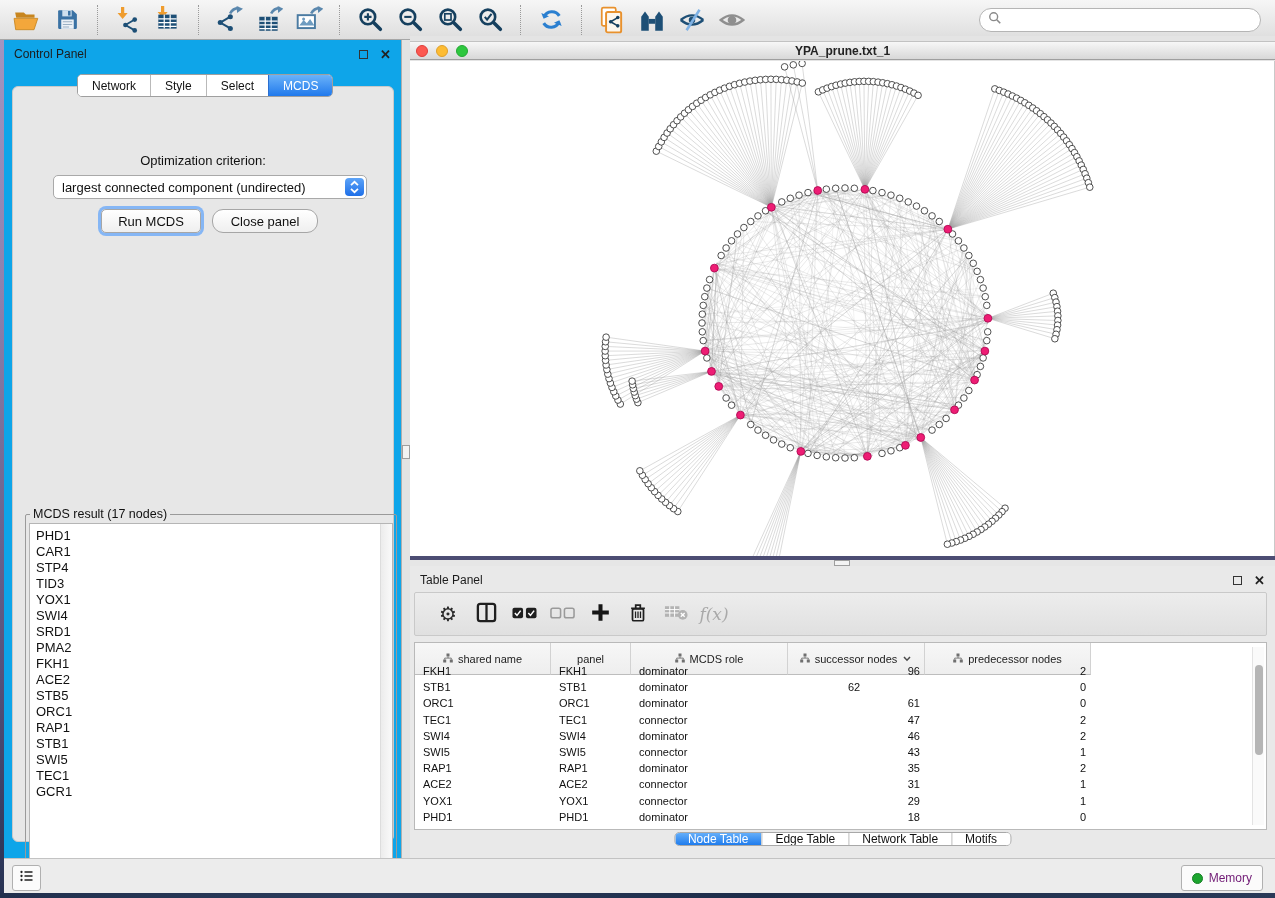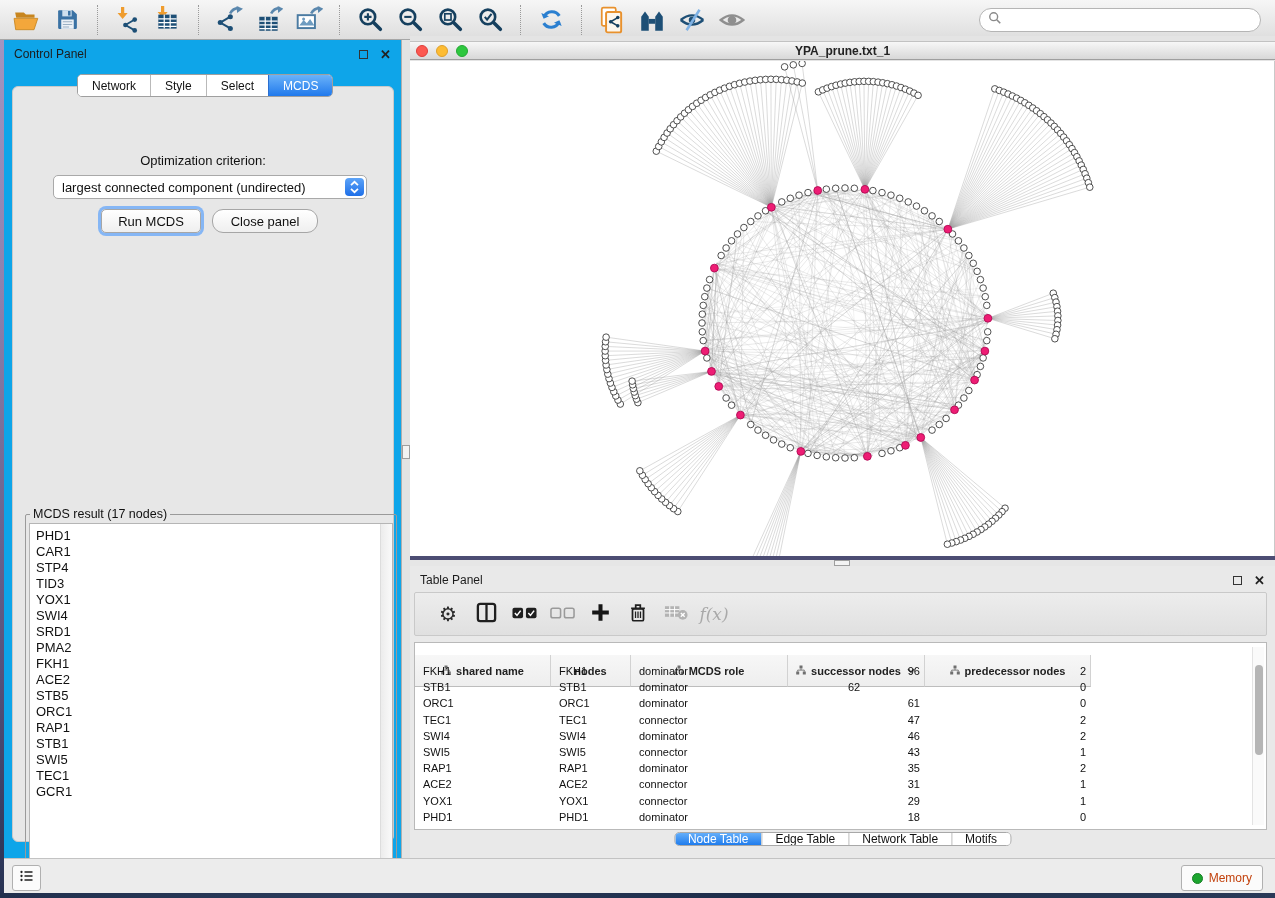--- a/index.html
+++ b/index.html
@@ -90,21 +90,21 @@
 
   
   .table-panel { position:absolute; left:410px; top:566px; width:865px; height:292px; background:#e9e9e9; }
   .tp-toolbar { position:absolute; left:4px; top:26px; width:853px; height:44px;
     background:linear-gradient(#ededed,#e0e0e0); border:1px solid #c9c9c9; border-radius:2px;
     display:flex; align-items:center; padding-left:14px; }
   .tp-icon { width:38px; height:36px; display:flex; align-items:center; justify-content:center; }
   .fx { font-family:"DejaVu Serif", serif; font-style:italic; font-size:17px; color:#a9a9a9; }
   .tbl { position:absolute; left:4px; top:76px; width:853px; height:188px; background:#fff;
     border:1px solid #b9b9b9; overflow:hidden; }
-  .tbl-head { position:absolute; left:0; top:12px; height:32px; display:flex;font-weight:bold; }
+  .tbl-head { position:absolute; left:0; top:0; height:32px; display:flex; }
   .th { background:linear-gradient(#f7f7f7,#eeeeee); border-right:1px solid #d2d2d2;
     border-bottom:1px solid #bdbdbd; display:flex; align-items:center; justify-content:center;
     font-size:11px; color:#222; gap:5px; }
   .rows { position:absolute; left:0; top:20px; }
   .tr { display:flex; height:16.2px; align-items:center; }
   .td { font-size:11px; color:#111; overflow:hidden; white-space:nowrap; }
   .td.l { padding-left:8px; text-align:left; }
   .td.r { padding-right:5px; text-align:right; }
   .tbl-scroll { position:absolute; right:2px; top:4px; width:12px; height:178px;
     background:#fafafa; border-left:1px solid #e3e3e3; }
@@ -118,21 +118,21 @@
   .tp-tab.sel { background:linear-gradient(#64aef9,#1f7ced); color:#fff; }
 
   
   .statusbar { position:absolute; left:4px; top:858px; width:1271px; height:35px;
     background:#ececec; border-top:1px solid #c3c3c3; }
   .status-list-btn { position:absolute; left:8px; top:6px; width:29px; height:26px;
     background:#fbfbfb; border:1px solid #b0b0b0; border-radius:3px;
     display:flex; align-items:center; justify-content:center; }
   .memory-btn { position:absolute; right:12px; top:6px; height:26px; padding:0 10px;
     background:#fbfbfb; border:1px solid #b0b0b0; border-radius:3px;
-    display:flex; align-items:center; gap:6px; font-size:12px; color:#c2410c; }
+    display:flex; align-items:center; gap:6px; font-size:12px; color:#701a75; }
   .memory-dot { width:11px; height:11px; border-radius:50%; background:#1ca52f; border:1px solid #158024; }
   .bottom-strip { position:absolute; left:0; top:893px; width:1275px; height:5px; }
 </style>
 </head>
 <body>
 
 <div class="window">
 
   <div class="toolbar" id="main-toolbar">
     <div class="tb-group">
@@ -1274,21 +1274,21 @@
           <div class="th" style="width: 136px;">
             <span><svg width="10" height="10" viewBox="0 0 10 10">
                 <rect x="3.5" y="0.5" width="3" height="3" fill="#6f6f6f"></rect>
                 <rect x="0.2" y="6.5" width="3" height="3" fill="#6f6f6f"></rect>
                 <rect x="6.8" y="6.5" width="3" height="3" fill="#6f6f6f"></rect>
                 <path d="M5 3.5v1.6M1.7 6.5V5.1h6.6v1.4" stroke="#6f6f6f" fill="none" stroke-width="0.9"></path>
               </svg></span>
             <span>shared name</span>
           </div>
           <div class="th" style="width: 80px;">
-            <span>nodes</span>
+            <span>panel</span>
           </div>
           <div class="th" style="width: 157px;">
             <span><svg width="10" height="10" viewBox="0 0 10 10">
                 <rect x="3.5" y="0.5" width="3" height="3" fill="#6f6f6f"></rect>
                 <rect x="0.2" y="6.5" width="3" height="3" fill="#6f6f6f"></rect>
                 <rect x="6.8" y="6.5" width="3" height="3" fill="#6f6f6f"></rect>
                 <path d="M5 3.5v1.6M1.7 6.5V5.1h6.6v1.4" stroke="#6f6f6f" fill="none" stroke-width="0.9"></path>
               </svg></span>
             <span>MCDS role</span>
           </div>

